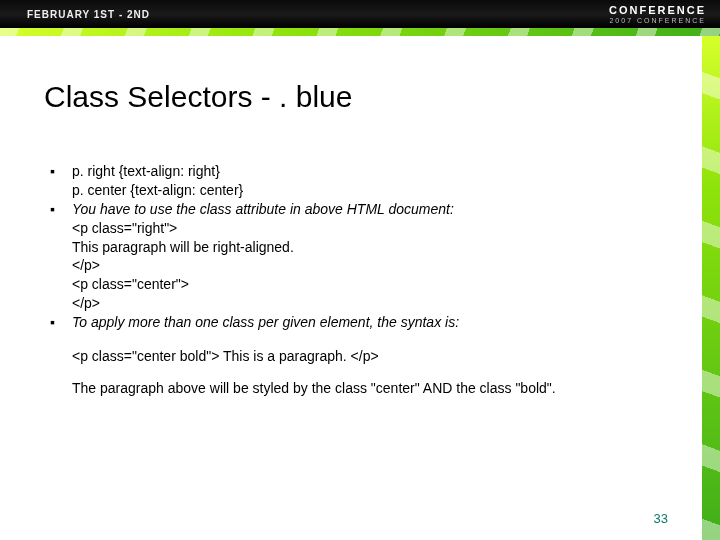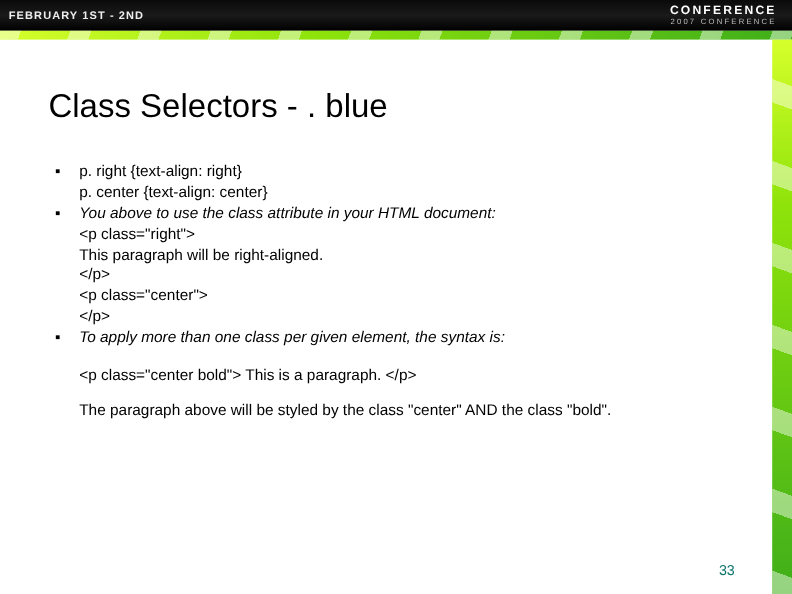--- a/index.html
+++ b/index.html
@@ -1,27 +1,27 @@
 <!DOCTYPE html>
 <html><head>
 <meta charset="utf-8">
 <style>
   html,body{margin:0;padding:0;width:720px;height:540px;font-family:Arial,Helvetica,sans-serif;background:#fff;overflow:hidden}
   .topbar{height:28px;background:linear-gradient(to bottom,#0a0a0a 0%,#1a1a1a 50%,#000 100%);color:#fff;display:flex;align-items:center;font-size:10px;letter-spacing:1px;position:relative}
-  .topbar .dates{padding-left:8px;font-weight:bold;color:#eee}
+  .topbar .dates{padding-left:27px;font-weight:bold;color:#eee}
   .topbar .url{position:absolute;left:50%;transform:translateX(-50%);color:#ddd;letter-spacing:1px}
   .topbar .brand{position:absolute;right:14px;text-align:right;line-height:1}
   .topbar .brand .b1{font-size:11px;letter-spacing:2px;font-weight:bold;color:#fff}
   .topbar .brand .b2{font-size:7px;letter-spacing:2px;color:#bdbdbd;margin-top:1px}
   .greenband{height:8px;background:linear-gradient(to right,#d6ff2b 0%,#8ee30a 40%,#3fae1a 100%);position:relative}
   .greenband::after{content:"";position:absolute;inset:0;background:repeating-linear-gradient(110deg,rgba(255,255,255,0.45) 0 18px,rgba(255,255,255,0) 18px 60px);mix-blend-mode:screen}
   .sidestrip{position:absolute;top:36px;right:0;width:18px;height:504px;background:linear-gradient(to bottom,#d6ff2b 0%,#8ee30a 30%,#3fae1a 100%)}
   .sidestrip::after{content:"";position:absolute;inset:0;background:repeating-linear-gradient(20deg,rgba(255,255,255,0.45) 0 20px,rgba(255,255,255,0) 20px 70px);mix-blend-mode:screen}
   .slide{position:absolute;left:0;top:36px;right:18px;bottom:0;padding:30px 40px 20px 44px;box-sizing:border-box;color:#000}
-  .title{font-size:30px;font-weight:normal;margin:14px 0 32px 0}
+  .title{font-size:30px;font-weight:normal;margin:14px 0 48px 0}
   .bullets{font-size:14px;line-height:1.35;margin-left:6px}
   .bullets .row{display:flex;margin-bottom:0}
   .bullets .mk{width:22px;flex:0 0 22px;font-weight:bold}
   .bullets .txt{flex:1}
   .bullets .indent{}
   .bullets .ital{font-style:italic}
   .after{font-size:14px;line-height:1.45;margin-left:28px;margin-top:14px}
   .after p{margin:0 0 12px 0}
   .pagenum{position:absolute;right:34px;bottom:14px;font-size:13px;color:#0f766e}
 </style>
@@ -47,21 +47,21 @@
       <div class="mk">▪</div>
       <div class="txt">
         <div>p. right {text-align: right}</div>
         <div>p. center {text-align: center}</div>
       </div>
     </div>
 
     <div class="row">
       <div class="mk">▪</div>
       <div class="txt">
-        <span class="ital">You above to use the class attribute in your HTML document:</span>
+        <span class="ital">You have to use the class attribute in above HTML document:</span>
         <div>&lt;p class="right"&gt;</div>
         <div class="indent">This paragraph will be right-aligned.</div>
         <div>&lt;/p&gt;</div>
         <div>&lt;p class="center"&gt;</div>
         <div>&lt;/p&gt;</div>
       </div>
     </div>
 
     <div class="row">
       <div class="mk">▪</div>

